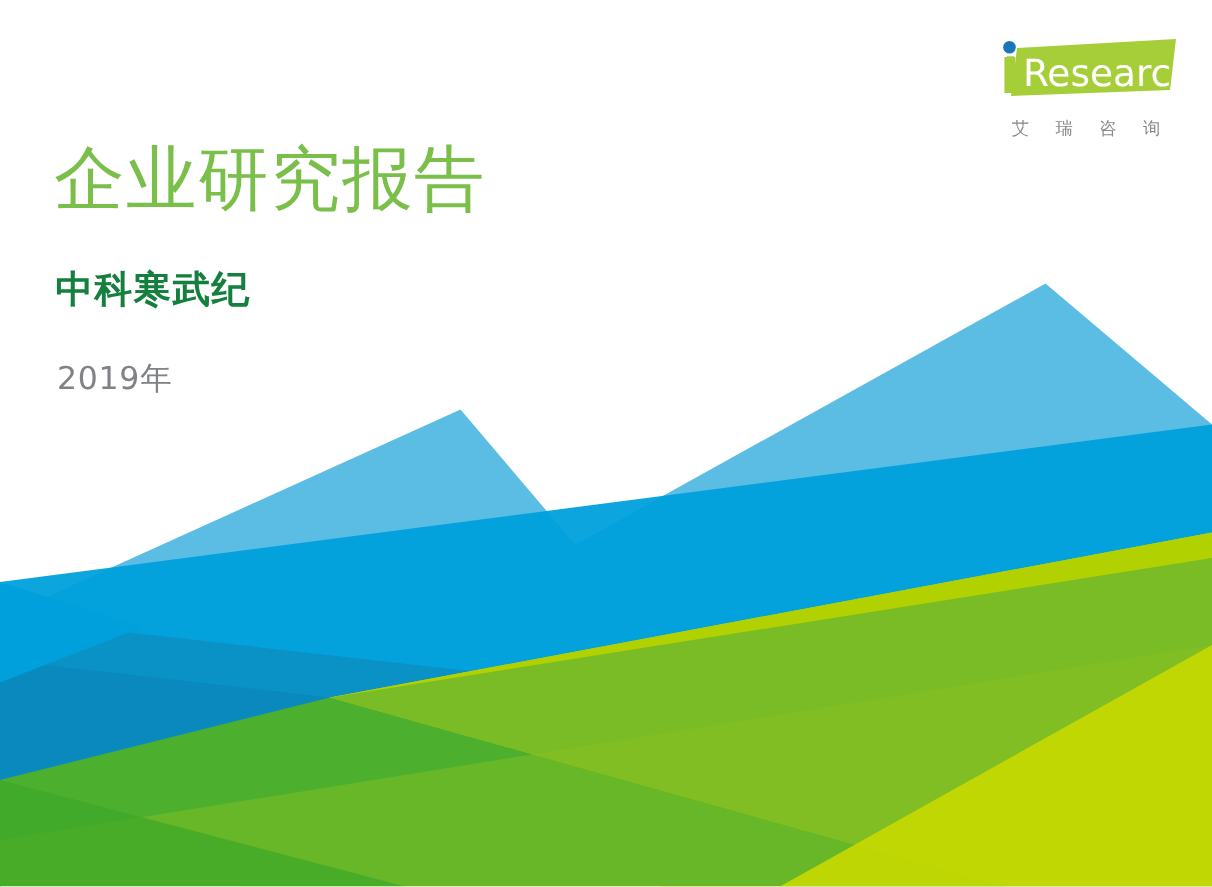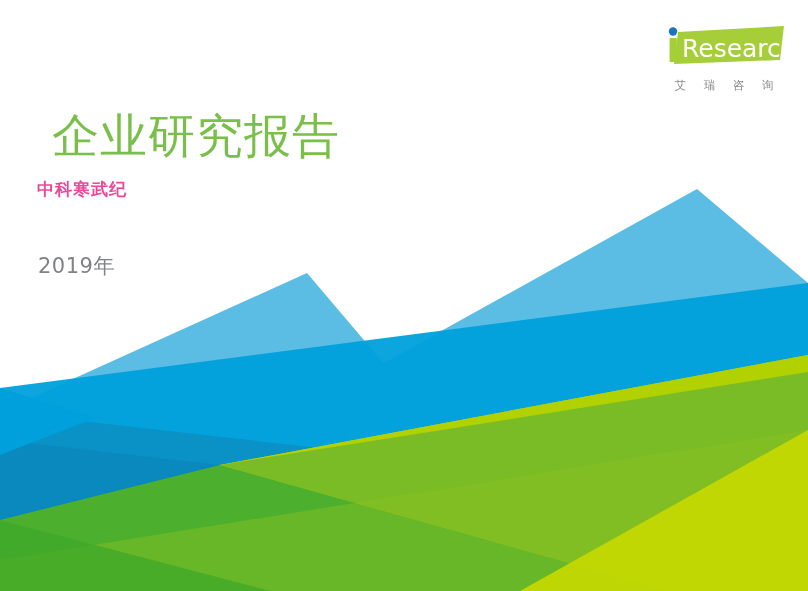--- a/index.html
+++ b/index.html
@@ -45,39 +45,39 @@
   .title-main {
     position: absolute;
     left: 36px;
     top: 92px;
     font-size: 47px;
     line-height: 1.18;
     color: #7bbf4b;
     font-family: "DejaVu Sans", "Liberation Sans", sans-serif;
     font-weight: normal;
     letter-spacing: 1px;
-    margin: 16px;
+    margin: 0;
     white-space: nowrap;
   }
   .title-sub {
     position: absolute;
     left: 37px;
     top: 180px;
-    font-size: 17px;
+    font-size: 25px;
     line-height: 1.2;
-    color: #ec4899;
-    font-family: Liberation Sans, sans-serif;
+    color: #15803d;
+    font-family: Liberation Mono, monospace;
     letter-spacing: 1px;
     margin: 0;
     white-space: nowrap;
   }
   .title-year {
     position: absolute;
     left: 38px;
-    top: 254px;
+    top: 240px;
     font-size: 21px;
     line-height: 1.2;
     color: #808285;
     font-family: "DejaVu Sans", "Liberation Sans", sans-serif;
     letter-spacing: 0.5px;
     margin: 0;
     white-space: nowrap;
   }
 
   

